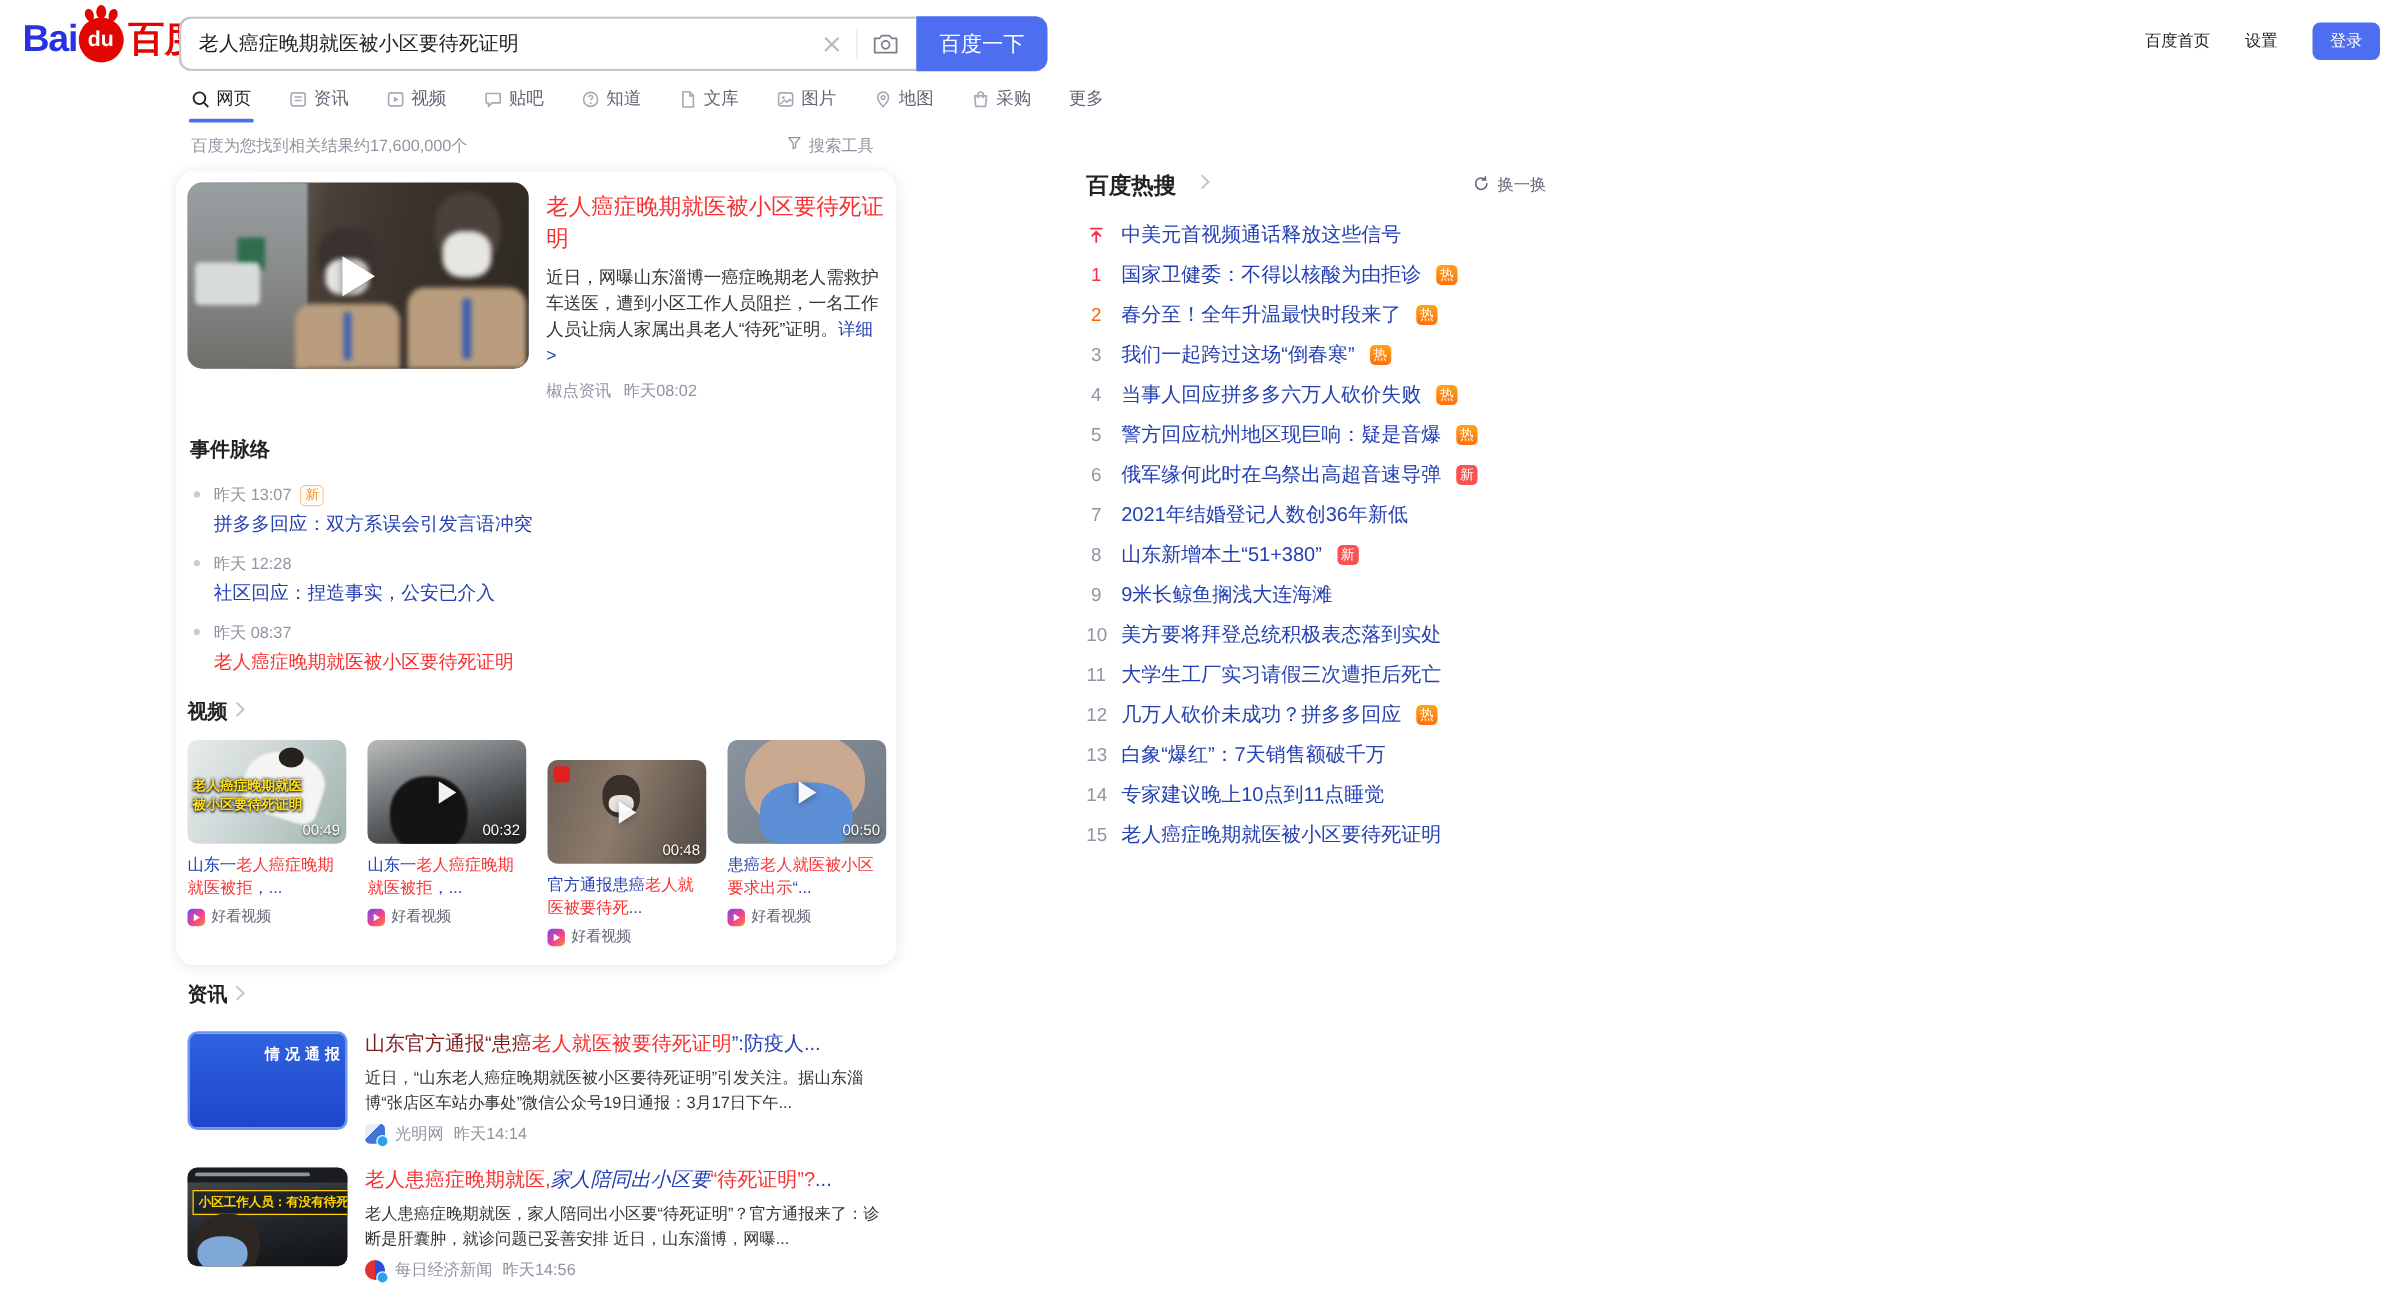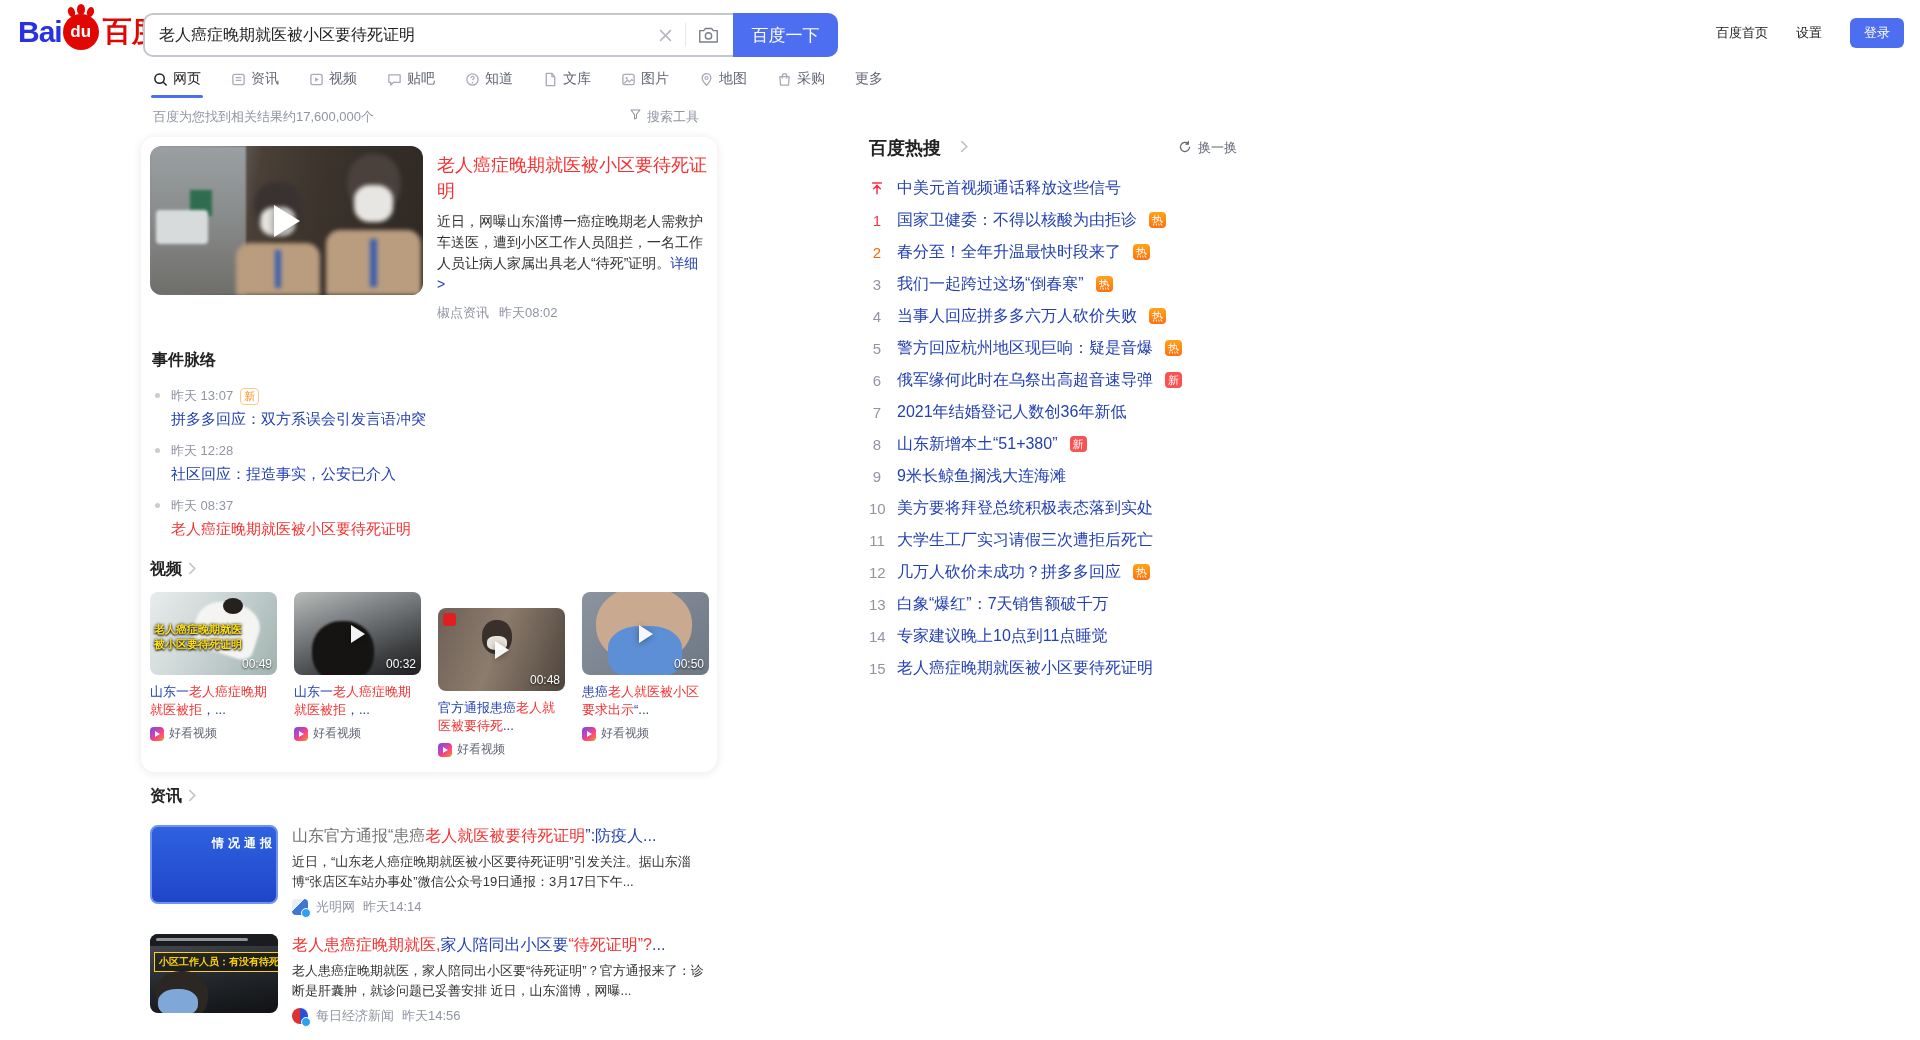--- a/index.html
+++ b/index.html
@@ -434,41 +434,41 @@
               <path d="M2 1l5 5-5 5" stroke="#c0c4cf" stroke-width="1.5" fill="none"></path>
             </svg></span>
       </div>
 
       <div class="news-item">
         <div class="nthumb nt1">
           <div class="nt1-title">情况通报</div>
           <i class="nline"></i><i class="nline"></i><i class="nline"></i><i class="nline short"></i>
         </div>
         <div class="nbody">
-          <div class="ntitle"><span style="color: #737373;">山东官方通报“患癌</span><span style="color: rgb(247, 49, 49);">老人就医被要待死证明</span><span style="color: rgb(36, 64, 179);">”:防疫人...</span></div>
+          <div class="ntitle"><span style="color: #7f1d1d;">山东官方通报“患癌</span><span style="color: rgb(247, 49, 49);">老人就医被要待死证明</span><span style="color: rgb(36, 64, 179);">”:防疫人...</span></div>
           <div class="ndesc">近日，“山东老人癌症晚期就医被小区要待死证明”引发关注。据山东淄博“张店区车站办事处”微信公众号19日通报：3月17日下午...</div>
           <div class="nsrc">
             <span class="src-logo sl-gm"></span>
             <span>光明网</span>
             <span>昨天14:14</span>
           </div>
         </div>
       </div>
 
       <div class="news-item">
         <div class="nthumb nt2">
           <div class="nt2-topbar">
               <i></i>
             </div>
           <div class="nt2-cap">小区工作人员：有没有待死证明</div>
           <div class="head5"></div>
             <div class="mask5"></div>
         </div>
         <div class="nbody">
-          <div class="ntitle"><span style="color: rgb(247, 49, 49);">老人患癌症晚期就医,</span><span style="color: rgb(36, 64, 179);">家人陪同出小区要</span><span style="color: rgb(247, 49, 49);">“待死证明”?</span><span style="color: rgb(36, 64, 179);">...</span></div>
+          <div class="ntitle"><span style="color: rgb(247, 49, 49);">老人患癌症晚期就医,</span><span style="color: rgb(36, 64, 179); font-style: italic;">家人陪同出小区要</span><span style="color: rgb(247, 49, 49);">“待死证明”?</span><span style="color: rgb(36, 64, 179);">...</span></div>
           <div class="ndesc">老人患癌症晚期就医，家人陪同出小区要“待死证明”？官方通报来了：诊断是肝囊肿，就诊问题已妥善安排 近日，山东淄博，网曝...</div>
           <div class="nsrc">
             <span class="src-logo sl-md"></span>
             <span>每日经济新闻</span>
             <span>昨天14:56</span>
           </div>
         </div>
       </div>
 
       <div class="news-item">

